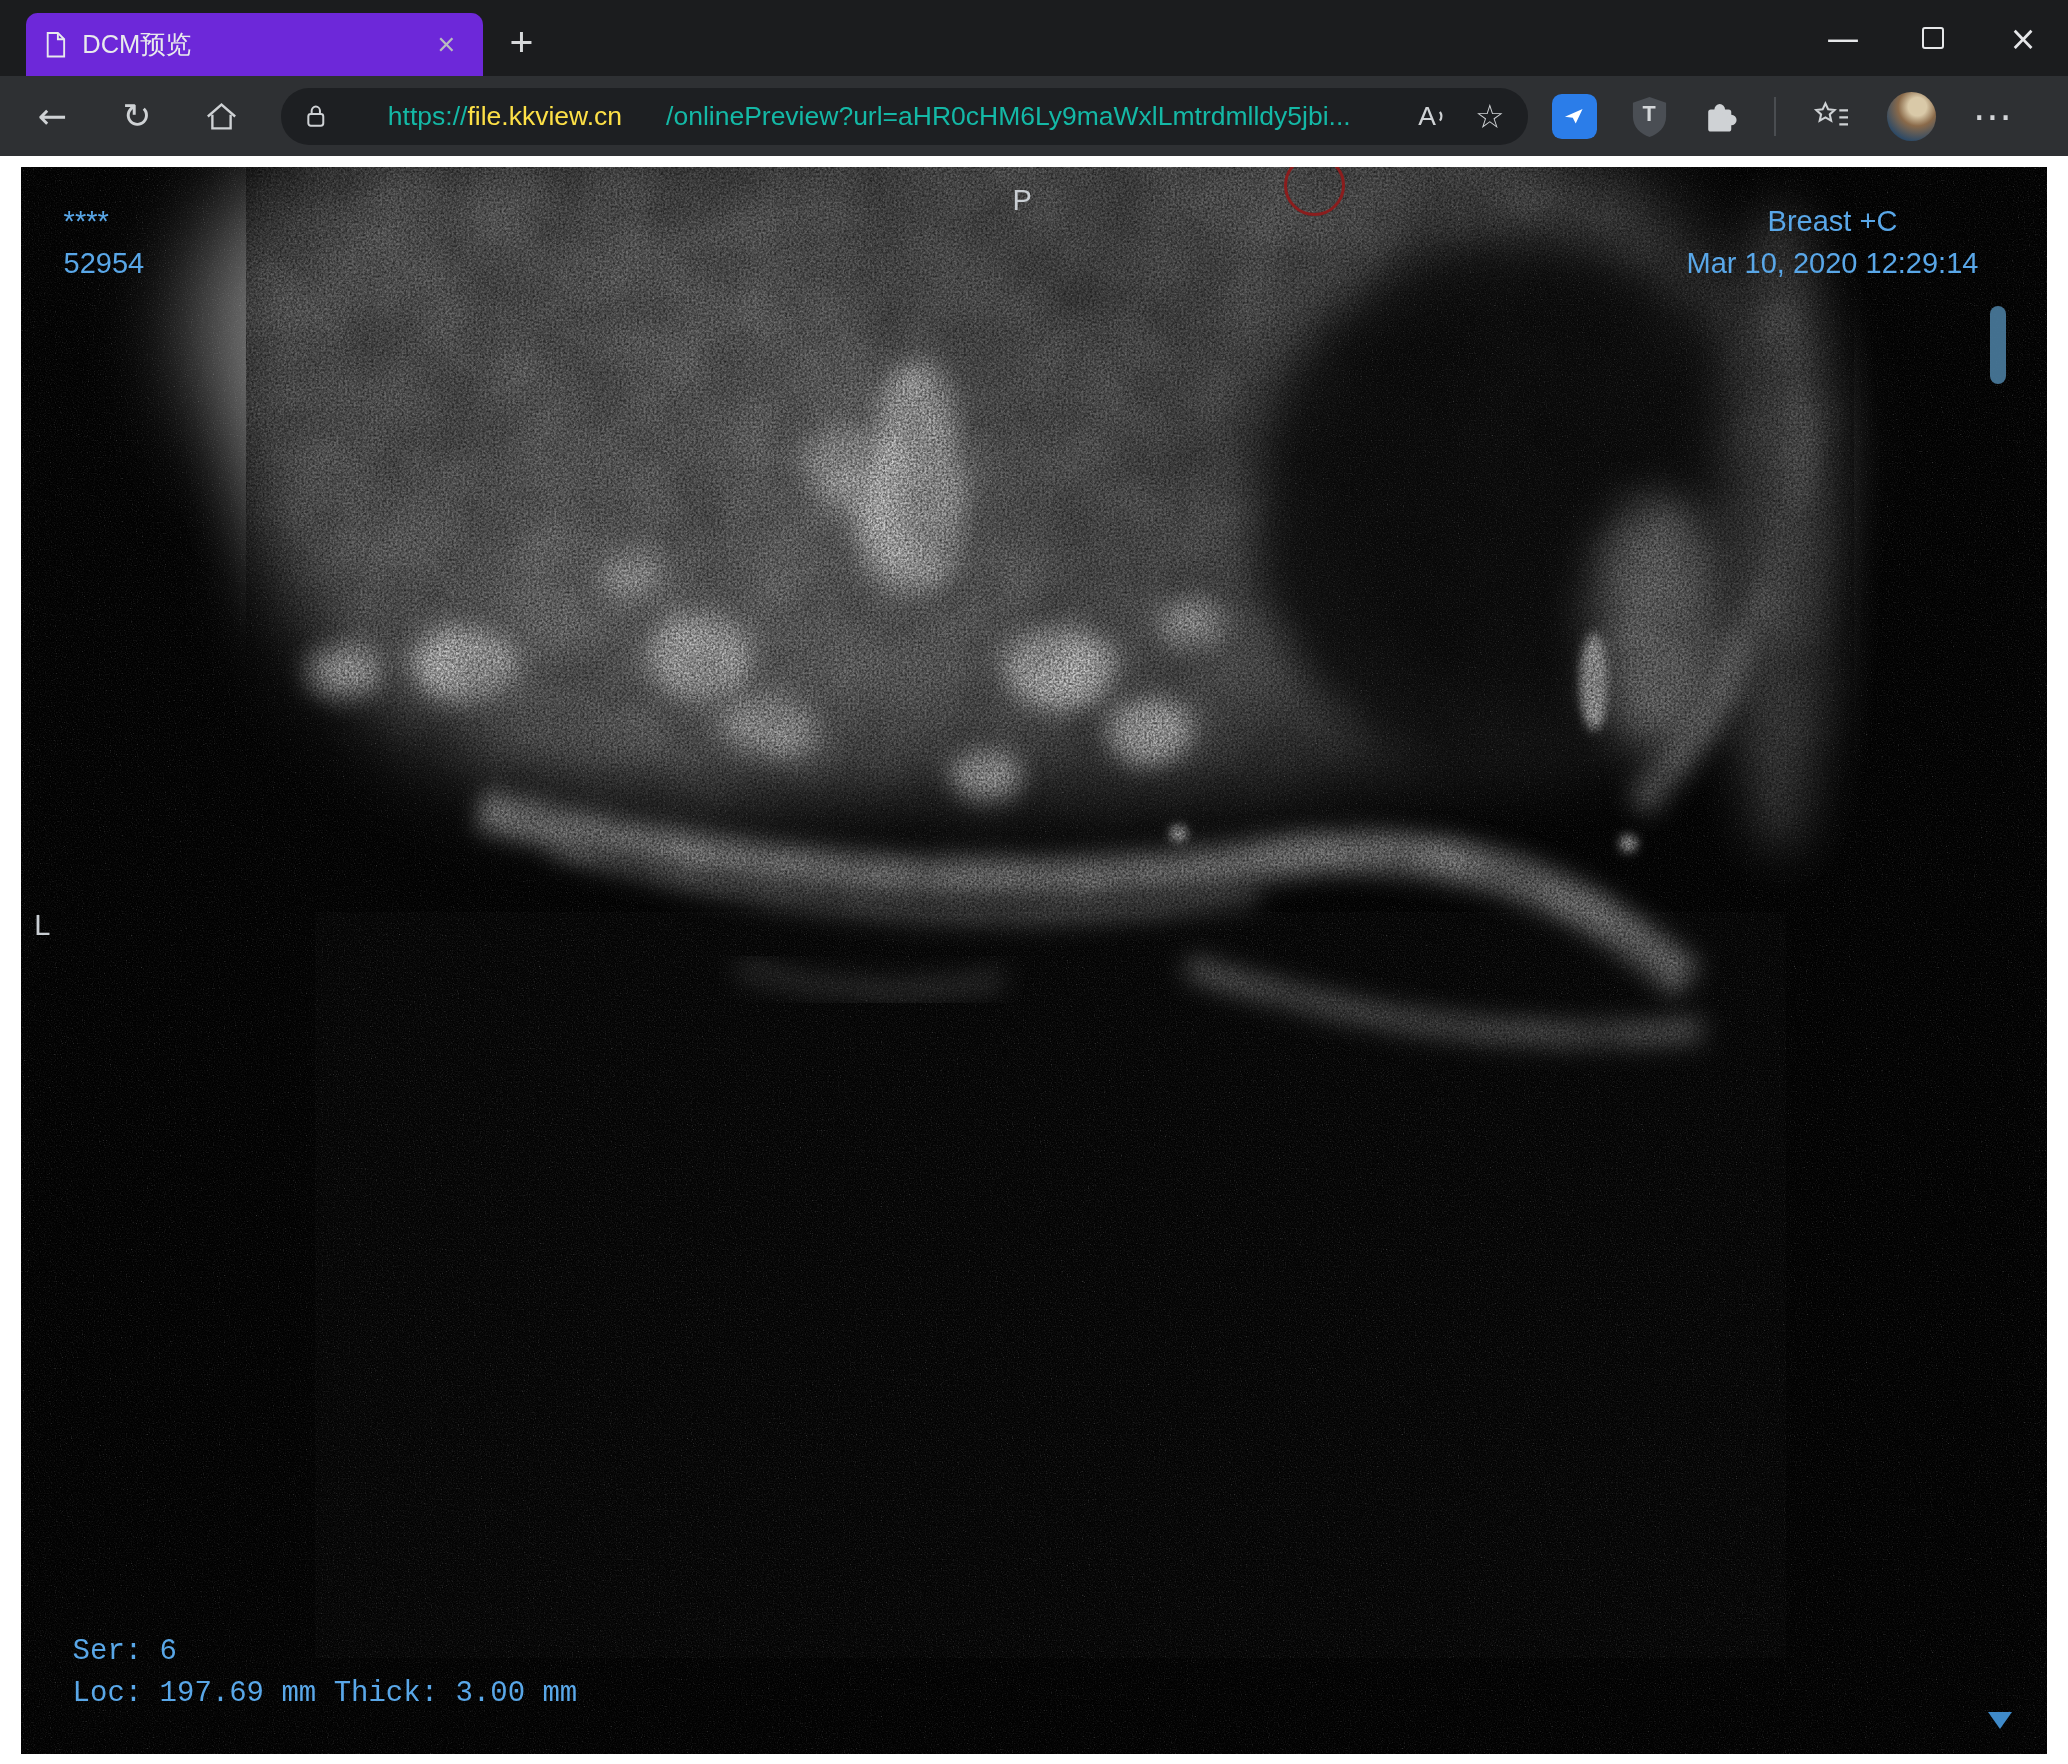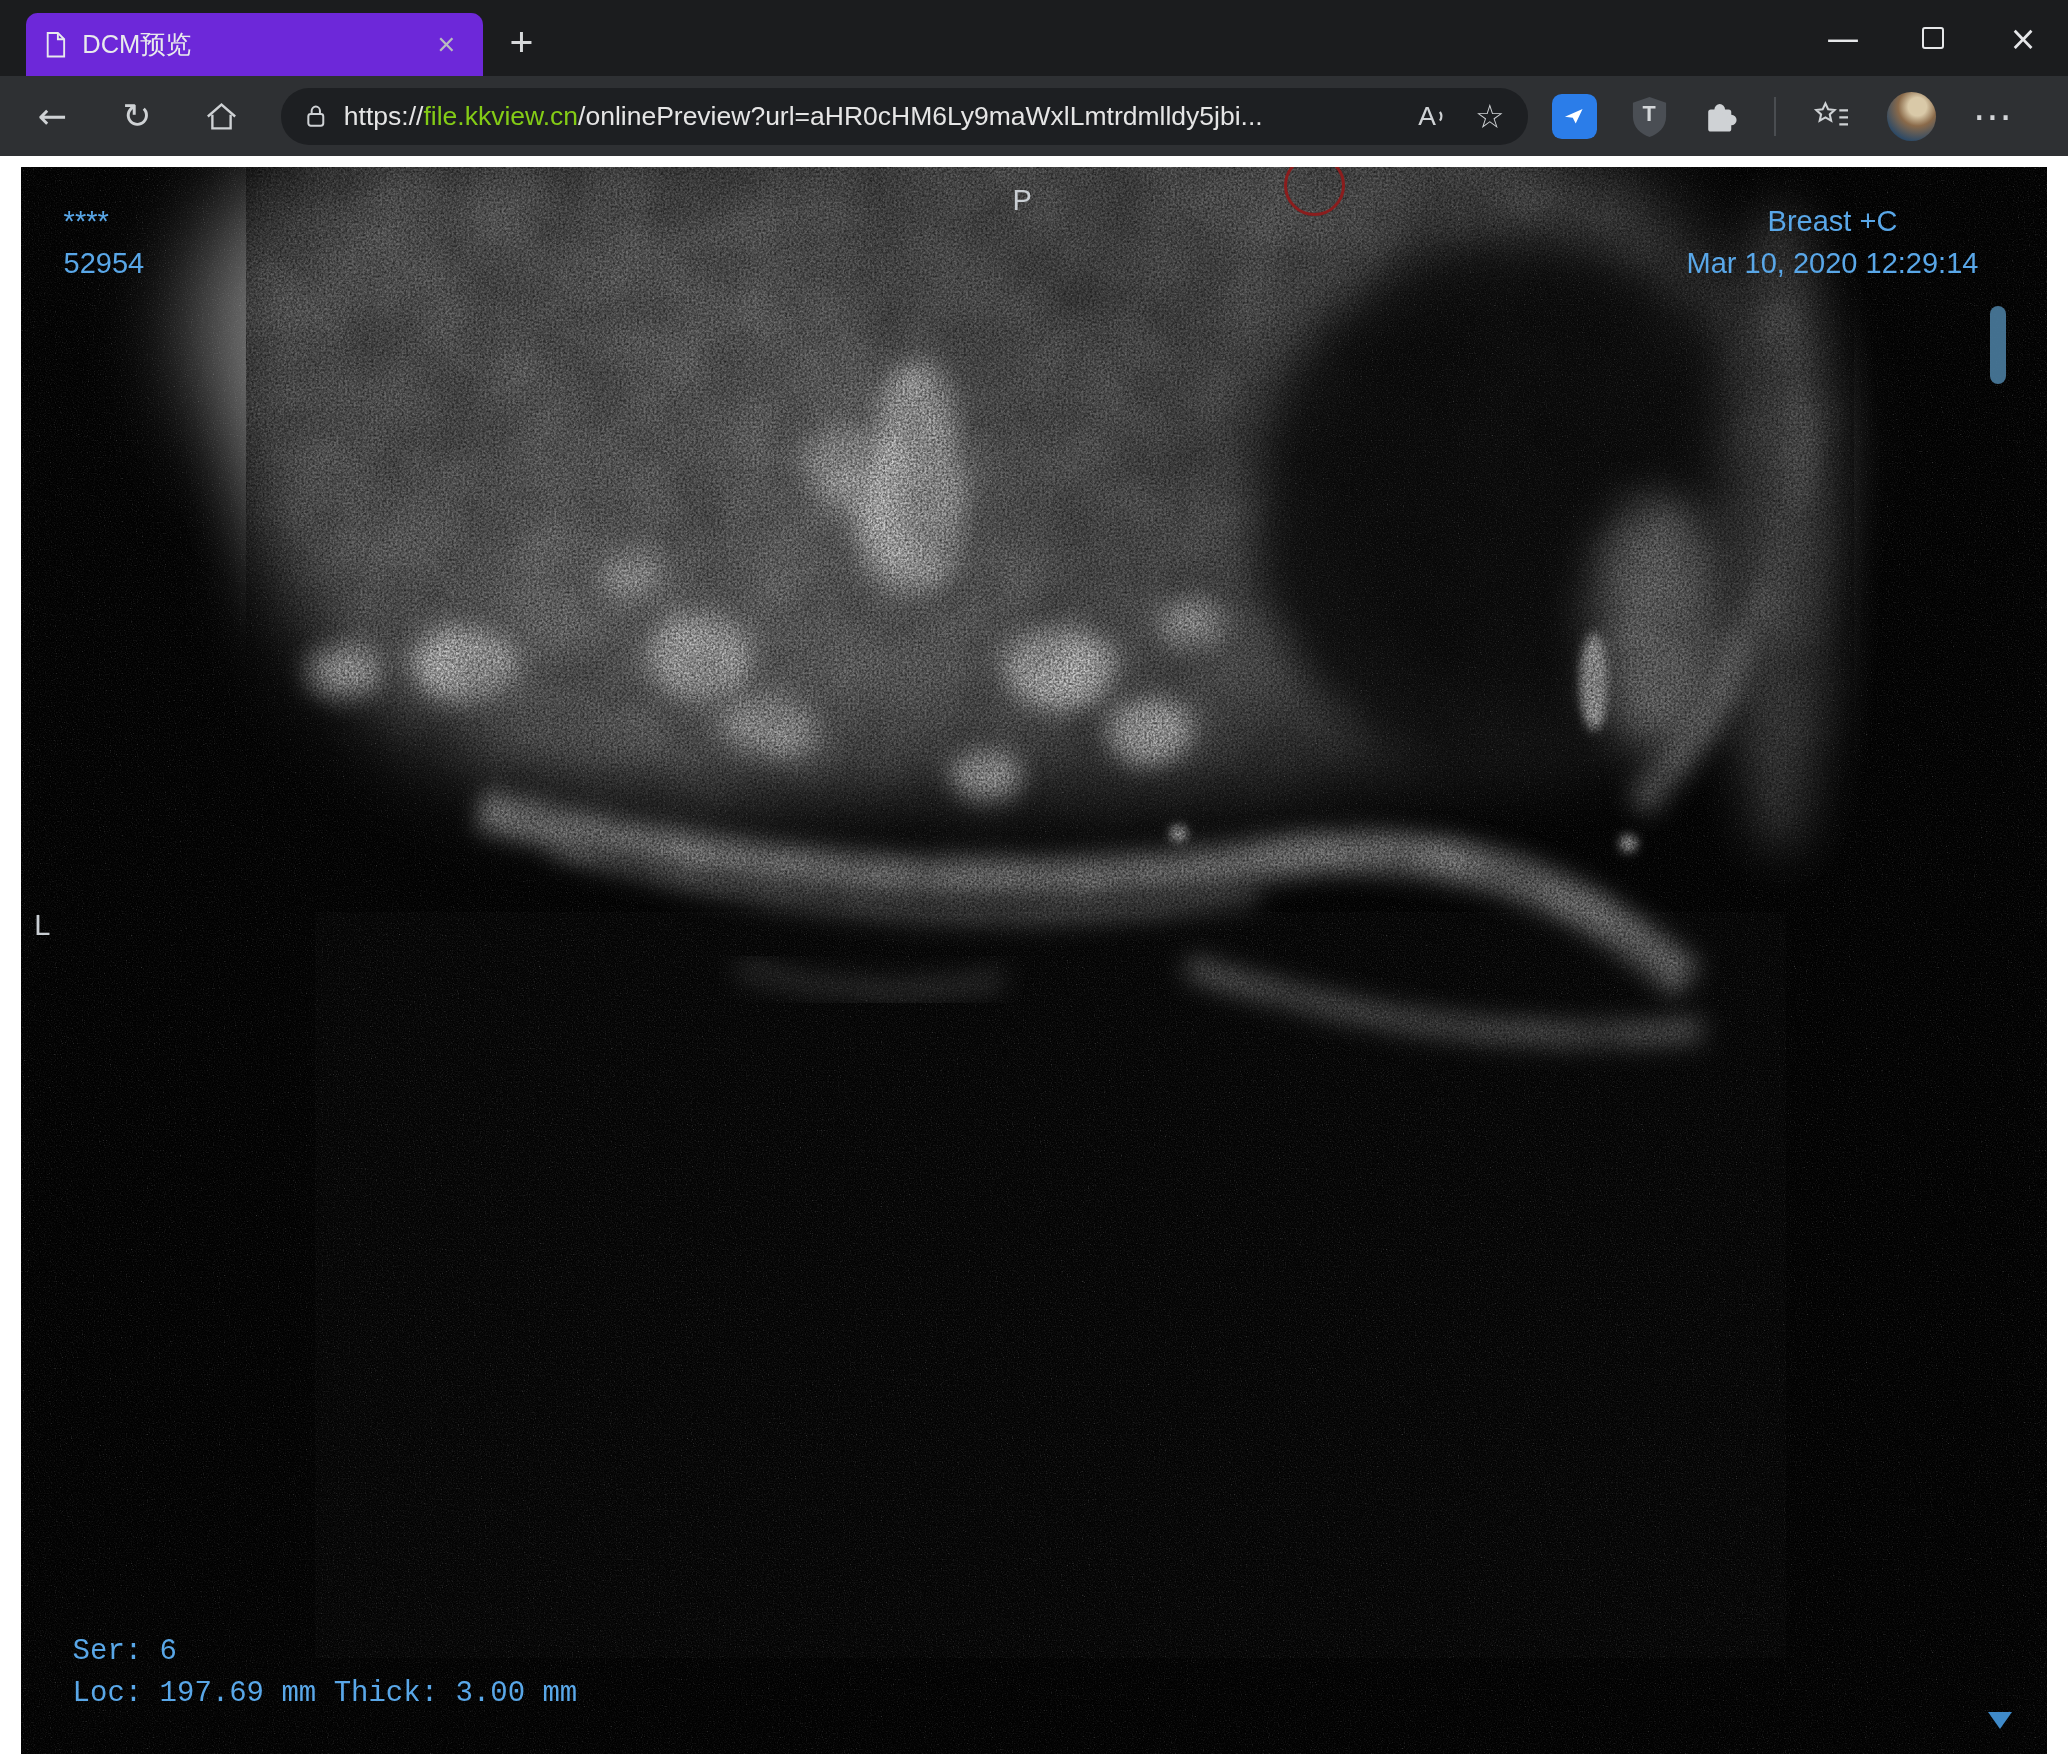--- a/index.html
+++ b/index.html
@@ -25,22 +25,22 @@
   
   .navbar { height:80px; background:#2e3033; display:flex; align-items:center;
             padding:0 19.6px; gap:19.6px; flex:none; }
   .nav-btn { width:65px; height:61px; border-radius:7.8px; display:flex; align-items:center;
              justify-content:center; color:#cfd2d5; font-size:35px;
              font-family:"DejaVu Sans",sans-serif; flex:none; }
   .addr-pill { height:57px; background:#1d1f22; border-radius:28px; flex:1; max-width:1247px;
                display:flex; align-items:center; padding:0 23.5px; margin-left:7.8px;
                gap:17.6px; min-width:0; }
   .url { font-size:26.5px; white-space:nowrap; overflow:hidden; flex:1; min-width:0; }
-  .url .scheme, .url .path { color:#e5e5e5; }
-  .url .domain { color:#84cc16; }
+  .url .scheme, .url .path { color:#14b8a6;margin-left:44px; }
+  .url .domain { color:#fde047; }
   .pill-right { display:flex; align-items:center; gap:23.5px; margin-left:auto; flex:none; }
   .read-aloud { display:flex; align-items:center; gap:2px; color:#cfd2d5; }
   .ra-a { font-size:26.5px; }
   .fav-star { font-size:33px; color:#cfd2d5; font-family:"DejaVu Sans",sans-serif; }
   .ext-icons { display:flex; align-items:center; gap:33px; padding:0 3.9px; flex:none; }
   .ext-blue { width:45px; height:45px; border-radius:9.8px;
               background:var(--extension-blue,#2b7de9);
               display:flex; align-items:center; justify-content:center; }
   .ext-shield { position:relative; width:39px; height:43px; display:inline-flex; }
   .shield-letter { position:absolute; inset:0 0 3.9px 0; display:flex; align-items:center;

